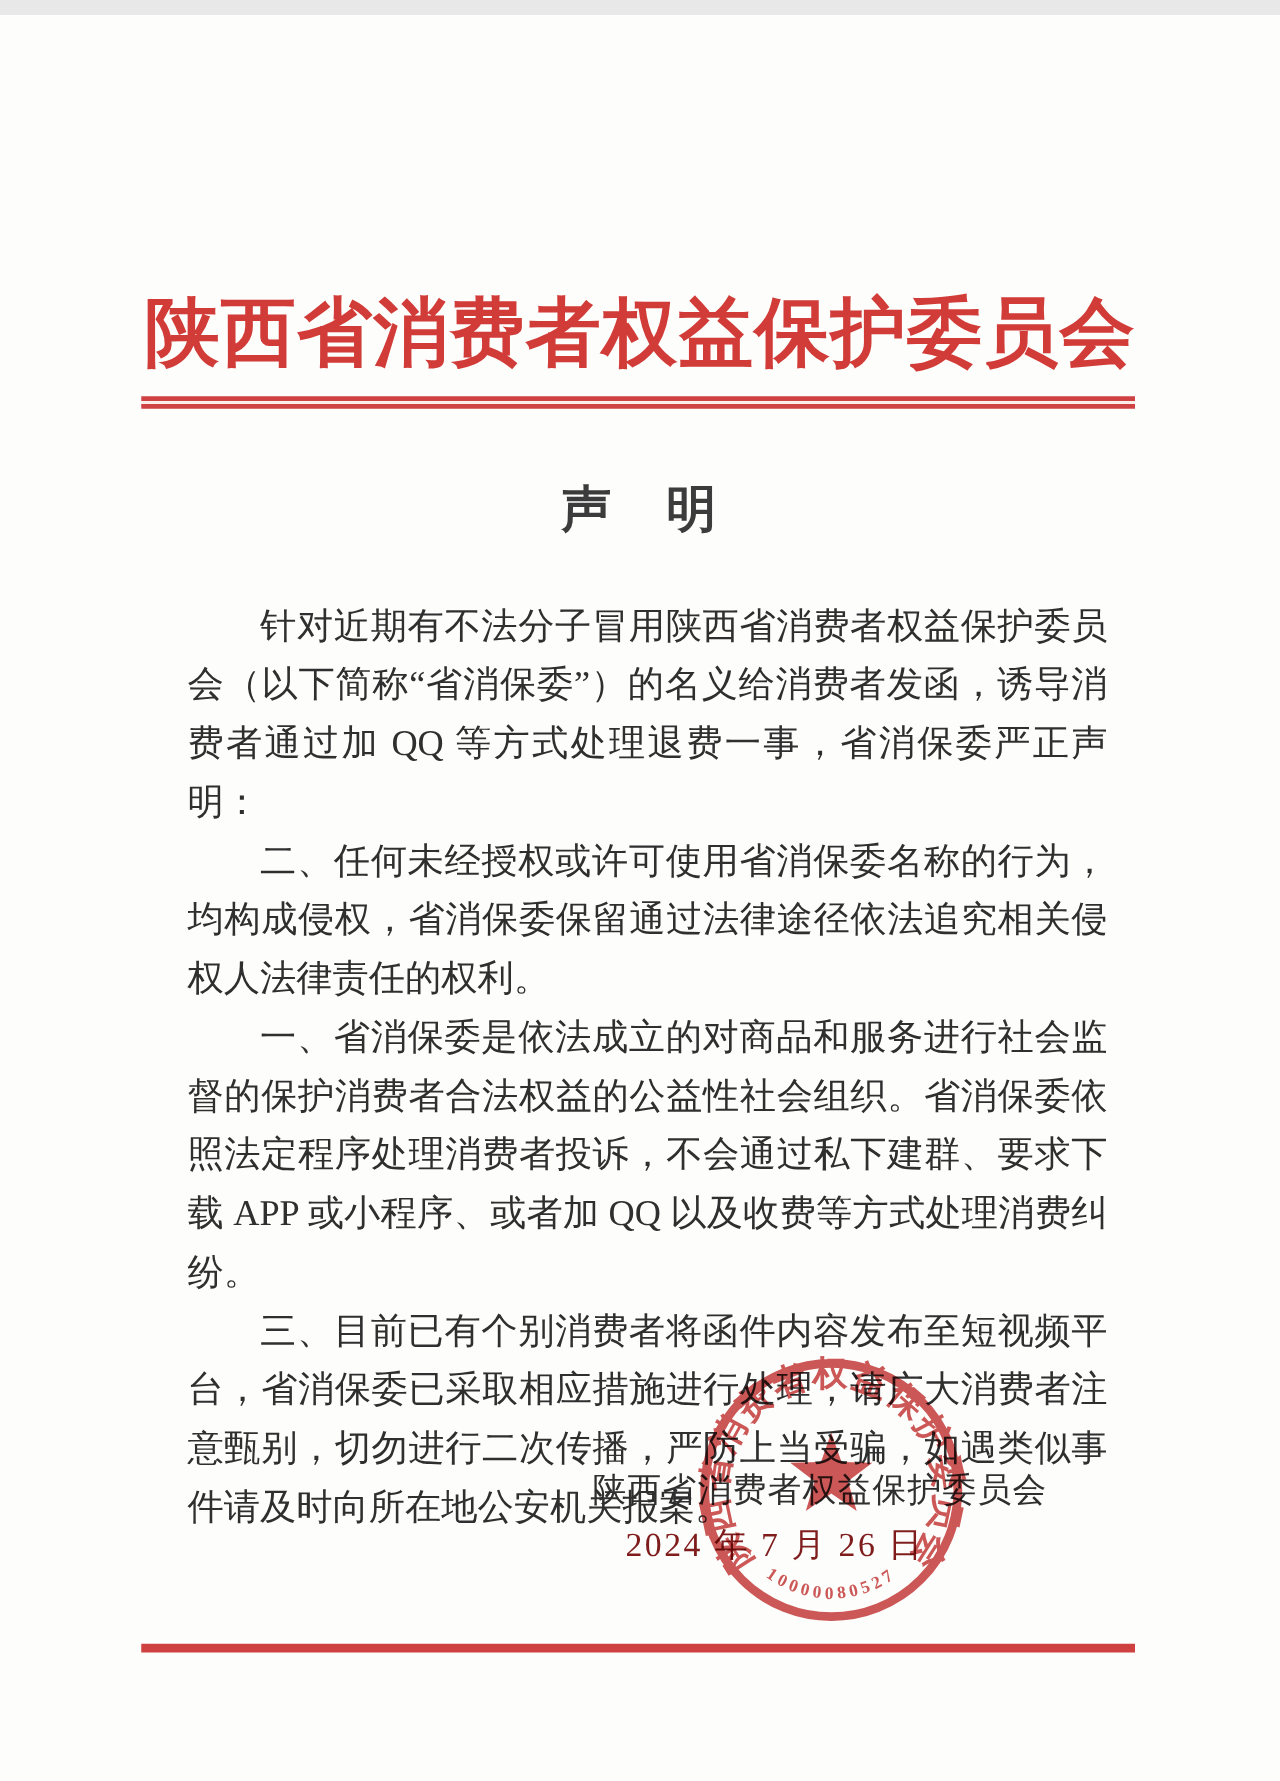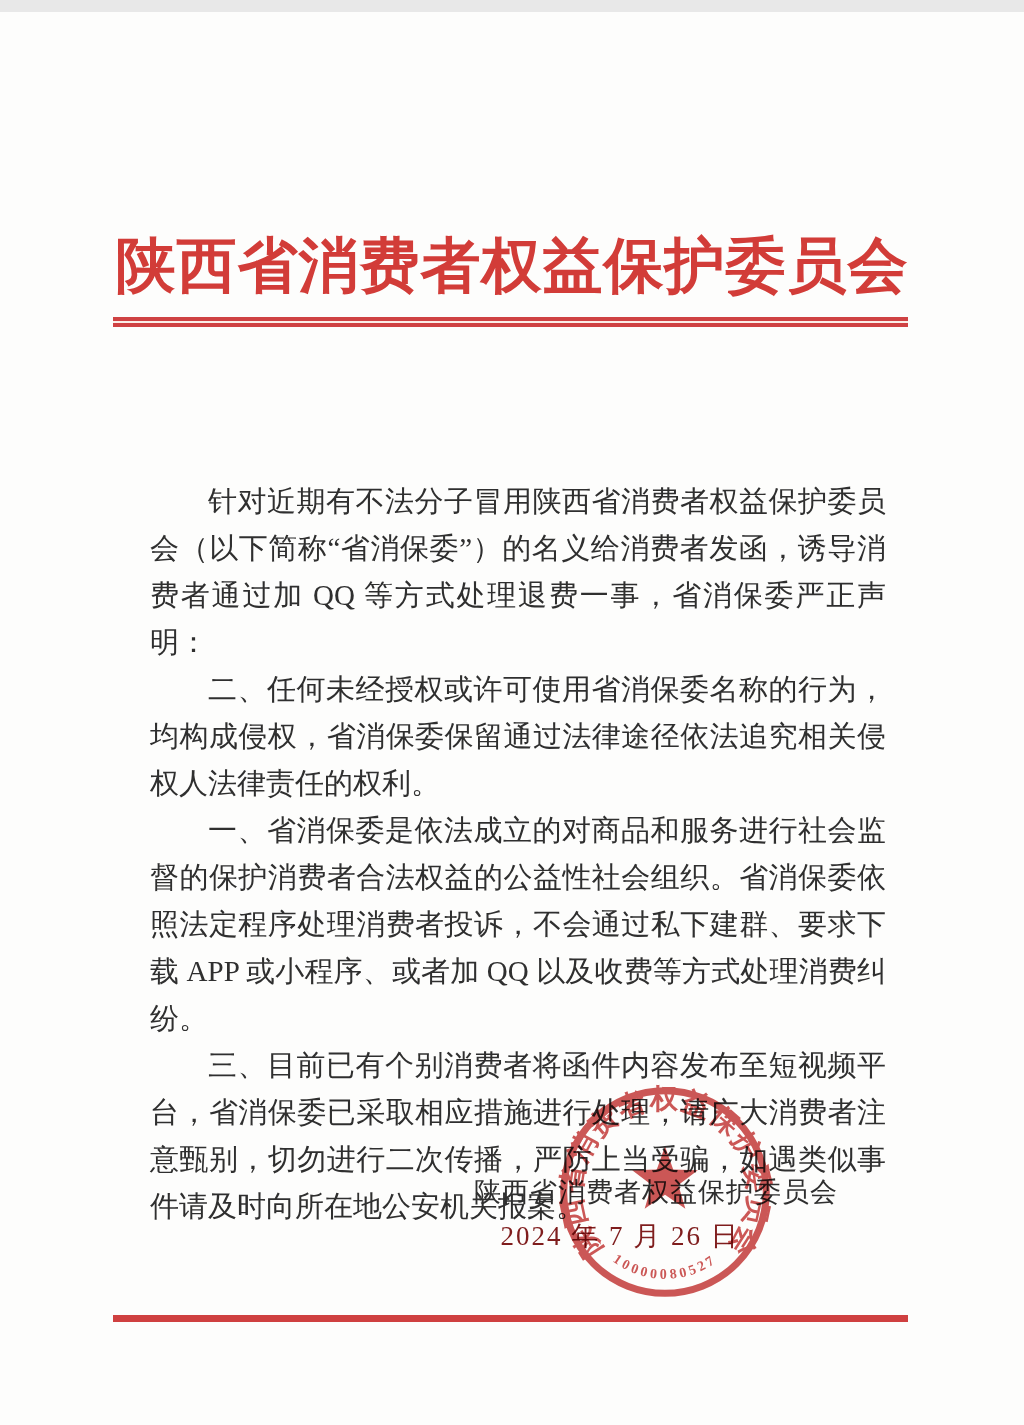--- a/index.html
+++ b/index.html
@@ -67,20 +67,21 @@
 </head>
 <body>
 
 <div class="page">
 
   <div>
     <h1 class="org-title">陕西省消费者权益保护委员会</h1>
     <div class="double-rule"></div>
   </div>
 
+  <h2 class="statement-title">声　明</h2>
 
   <div class="body-text">
     <p>针对近期有不法分子冒用陕西省消费者权益保护委员会（以下简称“省消保委”）的名义给消费者发函，诱导消费者通过加 QQ 等方式处理退费一事，省消保委严正声明：</p>
     <p>二、任何未经授权或许可使用省消保委名称的行为，均构成侵权，省消保委保留通过法律途径依法追究相关侵权人法律责任的权利。</p>
     <p>一、省消保委是依法成立的对商品和服务进行社会监督的保护消费者合法权益的公益性社会组织。省消保委依照法定程序处理消费者投诉，不会通过私下建群、要求下载 APP 或小程序、或者加 QQ 以及收费等方式处理消费纠纷。</p>
     <p>三、目前已有个别消费者将函件内容发布至短视频平台，省消保委已采取相应措施进行处理，请广大消费者注意甄别，切勿进行二次传播，严防上当受骗，如遇类似事件请及时向所在地公安机关报案。</p>
   </div>
 
   <div class="sig-org">陕西省消费者权益保护委员会</div>
   <div class="sig-date">2024 年 7 月 26 日</div>

